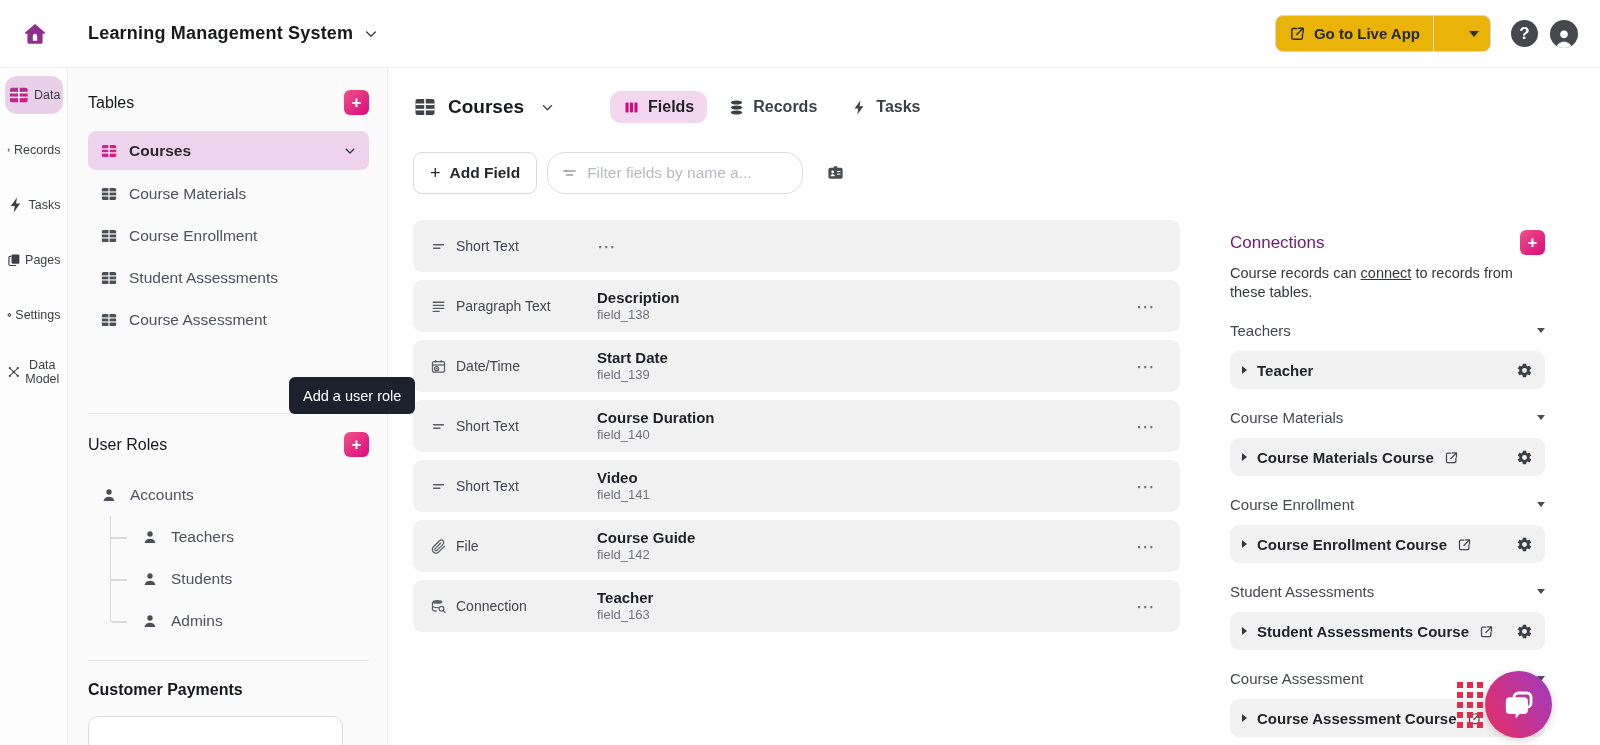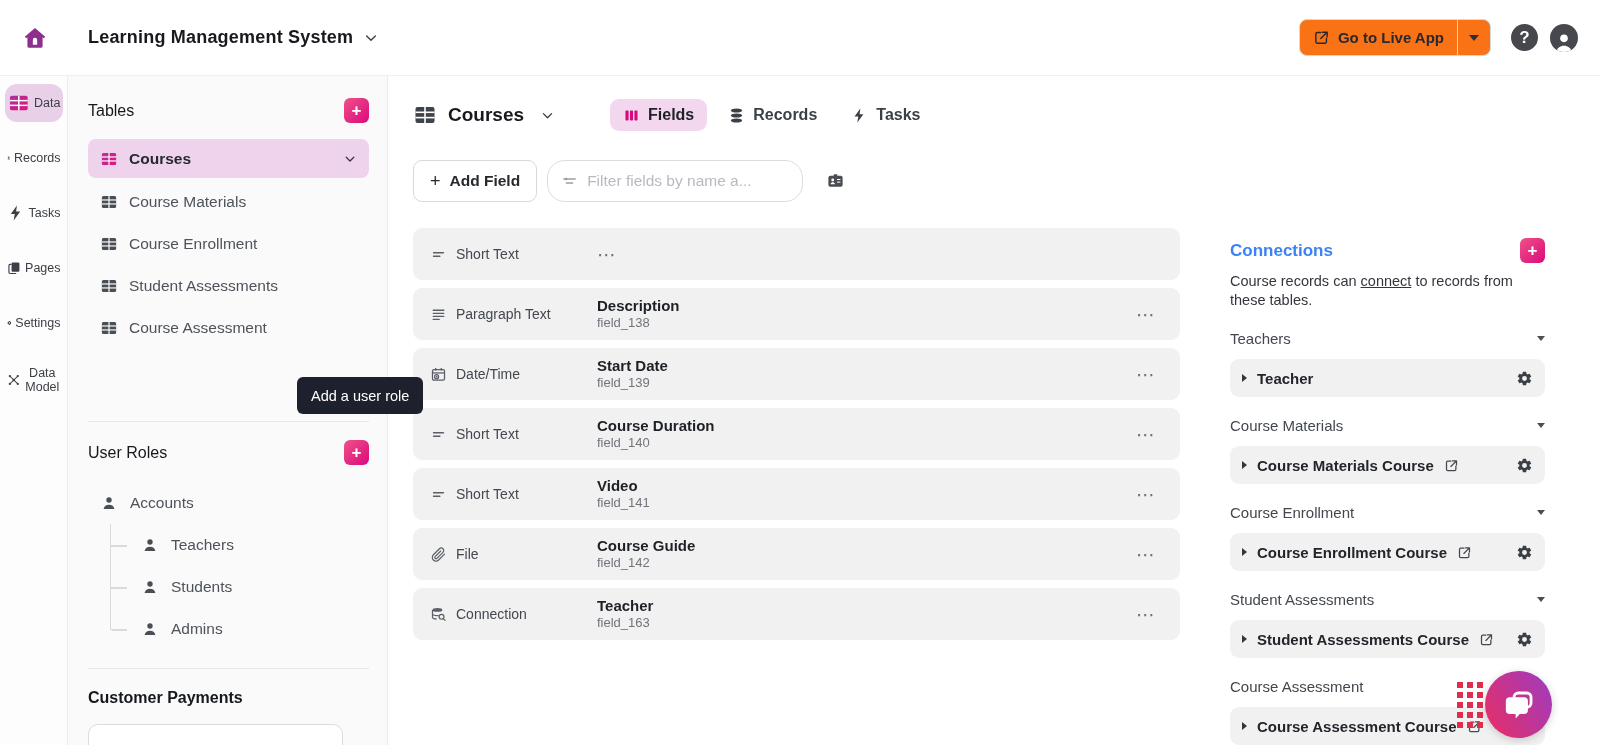--- a/index.html
+++ b/index.html
@@ -1,26 +1,26 @@
 <!DOCTYPE html>
 <html><head>
 <meta charset="utf-8">
 <style>
   * { margin:0; padding:0; box-sizing:border-box; }
   html,body { width:1600px; height:745px; }
   body { font-family:"Liberation Sans","DejaVu Sans",sans-serif; background:#fff; color:#1d2025; }
   .page { position:relative; width:1600px; height:745px; overflow:hidden; background:#fff; }
 
   
-  .topbar { height:76px; display:flex; align-items:center; padding:0 22px 0 20px; background:#fff; border-bottom:1px solid #f0f0f0; }
+  .topbar { height:68px; display:flex; align-items:center; padding:0 22px 0 20px; background:#fff; border-bottom:1px solid #f0f0f0; }
   .home-btn { width:30px; height:30px; display:flex; align-items:center; justify-content:center; cursor:pointer; }
   .app-title-wrap { display:flex; align-items:center; gap:10px; margin-left:38px; }
   .app-title { font-size:18px; font-weight:700; color:#17191d; letter-spacing:.2px; }
   .topbar-spacer { flex:1; }
-  .live-btn { display:flex; align-items:stretch; border:1px solid #d7d7d9; border-radius:8px; background:#f97316; height:37px; overflow:hidden; }
+  .live-btn { display:flex; align-items:stretch; border:1px solid #d7d7d9; border-radius:8px; background:#eab308; height:37px; overflow:hidden;gap:24px; }
   .live-main { display:flex; align-items:center; gap:8px; padding:0 13px; font-size:15px; font-weight:600; color:#26292e; border-right:1px solid #d7d7d9; cursor:pointer; }
   .live-caret { display:flex; align-items:center; justify-content:center; width:32px; cursor:pointer; }
   .caret-down { width:0; height:0; border-left:5px solid transparent; border-right:5px solid transparent; border-top:6px solid #2c2f34; }
   .help-circle { width:27px; height:27px; border-radius:50%; background:#47484d; color:#fff; font-size:17px; font-weight:700; display:flex; align-items:center; justify-content:center; margin-left:20px; cursor:pointer; }
   .avatar-circle { width:28px; height:28px; border-radius:50%; background:#47484d; display:flex; align-items:flex-end; justify-content:center; overflow:hidden; margin-left:12px; cursor:pointer; }
 
   
   .body { display:flex; height:683px; }
 
   
@@ -50,52 +50,52 @@
   .payments-title { font-size:16px; font-weight:700; color:#15181d; margin-top:20px; }
   .cutoff-box { margin-top:17px; width:255px; height:40px; background:#fff; border:1px solid #dcdcdc; border-radius:10px; }
 
   
   .main { flex:1; padding:20px 0 0 25px; background:#fff; }
   .main-head { display:flex; align-items:center; height:38px; }
   .table-title { display:flex; align-items:center; gap:11px; cursor:pointer; }
   .table-title .t { font-size:19px; font-weight:700; color:#17191d; }
   .tabs { display:flex; align-items:center; gap:8px; margin-left:55px; }
   .tab { display:flex; align-items:center; gap:8px; font-size:16px; font-weight:600; color:#3b3f46; padding:7px 13px; border-radius:9px; cursor:pointer; }
-  .tab.active { background:#f2d7ee; color:#1e2126; }
+  .tab.active { background:#f2d7ee; color:#1e2126;border-radius:11px; }
   .toolbar { display:flex; align-items:center; margin-top:26px; }
   .add-field-btn { display:flex; align-items:center; gap:9px; height:42px; padding:0 16px; border:1px solid #d9d9db; border-radius:9px; background:#fff; font-size:15.5px; font-weight:600; color:#26292e; cursor:pointer; }
   .add-plus { font-size:18px; font-weight:500; color:#26292e; line-height:1; }
   .filter-input { margin-left:10px; height:42px; width:256px; border:1px solid #dcdcde; border-radius:18px; display:flex; align-items:center; gap:9px; padding:0 13px; background:#fff; }
   .filter-input input { border:none; outline:none; flex:1; font-size:15.5px; color:#33363c; font-family:inherit; background:transparent; }
   .filter-input input::placeholder { color:#b7bac0; }
   .badge-btn { margin-left:23px; cursor:pointer; display:flex; }
 
   .field-list { margin-top:26px; width:767px; display:flex; flex-direction:column; gap:8px; }
   .field-row { height:52px; background:#f1f1f2; border-radius:9px; display:flex; align-items:center; padding:0 24px 0 17px; cursor:pointer; }
   .ftype { display:flex; align-items:center; gap:9px; width:167px; color:#43474e; font-size:14px; }
   .fmain { flex:1; display:flex; flex-direction:column; justify-content:center; gap:2px; }
   .fname { font-size:15px; font-weight:600; color:#1d2025; line-height:1.15; }
   .fkey { font-size:13px; color:#70747b; line-height:1.1; }
   .fmenu { font-size:19px; color:#6f737a; letter-spacing:1px; cursor:pointer; line-height:1; }
 
   
   .connections { width:315px; margin-right:55px; padding-top:162px; }
   .conn-head { display:flex; align-items:center; justify-content:space-between; }
-  .conn-title { font-size:17px; font-weight:700; color:#3b82f6; }
+  .conn-title { font-size:17px; font-weight:400; color:#701a75; }
   .conn-desc { margin-top:9px; font-size:14.5px; color:#33373d; line-height:1.32; }
   .conn-desc a { color:#33373d; text-decoration:underline; cursor:pointer; }
   .conn-group-label { margin-top:20px; display:flex; align-items:center; justify-content:space-between; font-size:15px; color:#43474e; }
   .tri-down { width:0; height:0; border-left:4.5px solid transparent; border-right:4.5px solid transparent; border-top:5.5px solid #4a4e55; cursor:pointer; }
   .conn-row { margin-top:12px; height:38px; background:#f1f1f2; border-radius:9px; display:flex; align-items:center; gap:10px; padding:0 12px 0 12px; cursor:pointer; }
   .tri-right { width:0; height:0; border-top:4.5px solid transparent; border-bottom:4.5px solid transparent; border-left:5.5px solid #33363c; }
   .conn-row .lbl { font-size:15px; font-weight:600; color:#22252a; white-space:nowrap; }
   .conn-row .grow { flex:1; }
 
   
-  .tooltip { position:absolute; left:297px; top:377px; height:37px; padding:0 14px; background:#1c212d; color:#fff; font-size:14.5px; border-radius:6px; display:flex; align-items:center; z-index:30; }
+  .tooltip { position:absolute; left:289px; top:377px; height:37px; padding:0 14px; background:#1c212d; color:#fff; font-size:14.5px; border-radius:6px; display:flex; align-items:center; z-index:30; }
   .red-dots { position:absolute; left:1457px; top:682px; display:grid; grid-template-columns:repeat(3,6px); grid-auto-rows:6px; gap:4px; z-index:25; }
   .red-dots span { background:#e02d4e; display:block; }
   .chat-btn { position:absolute; left:1485px; top:671px; width:67px; height:67px; border-radius:50%; background:linear-gradient(60deg,#e22f6c 10%,#a43ab8 90%); display:flex; align-items:center; justify-content:center; cursor:pointer; z-index:26; box-shadow:0 2px 8px rgba(0,0,0,.18); }
 
   svg { display:block; }
 </style>
 </head>
 <body>
 
 <div class="page">

